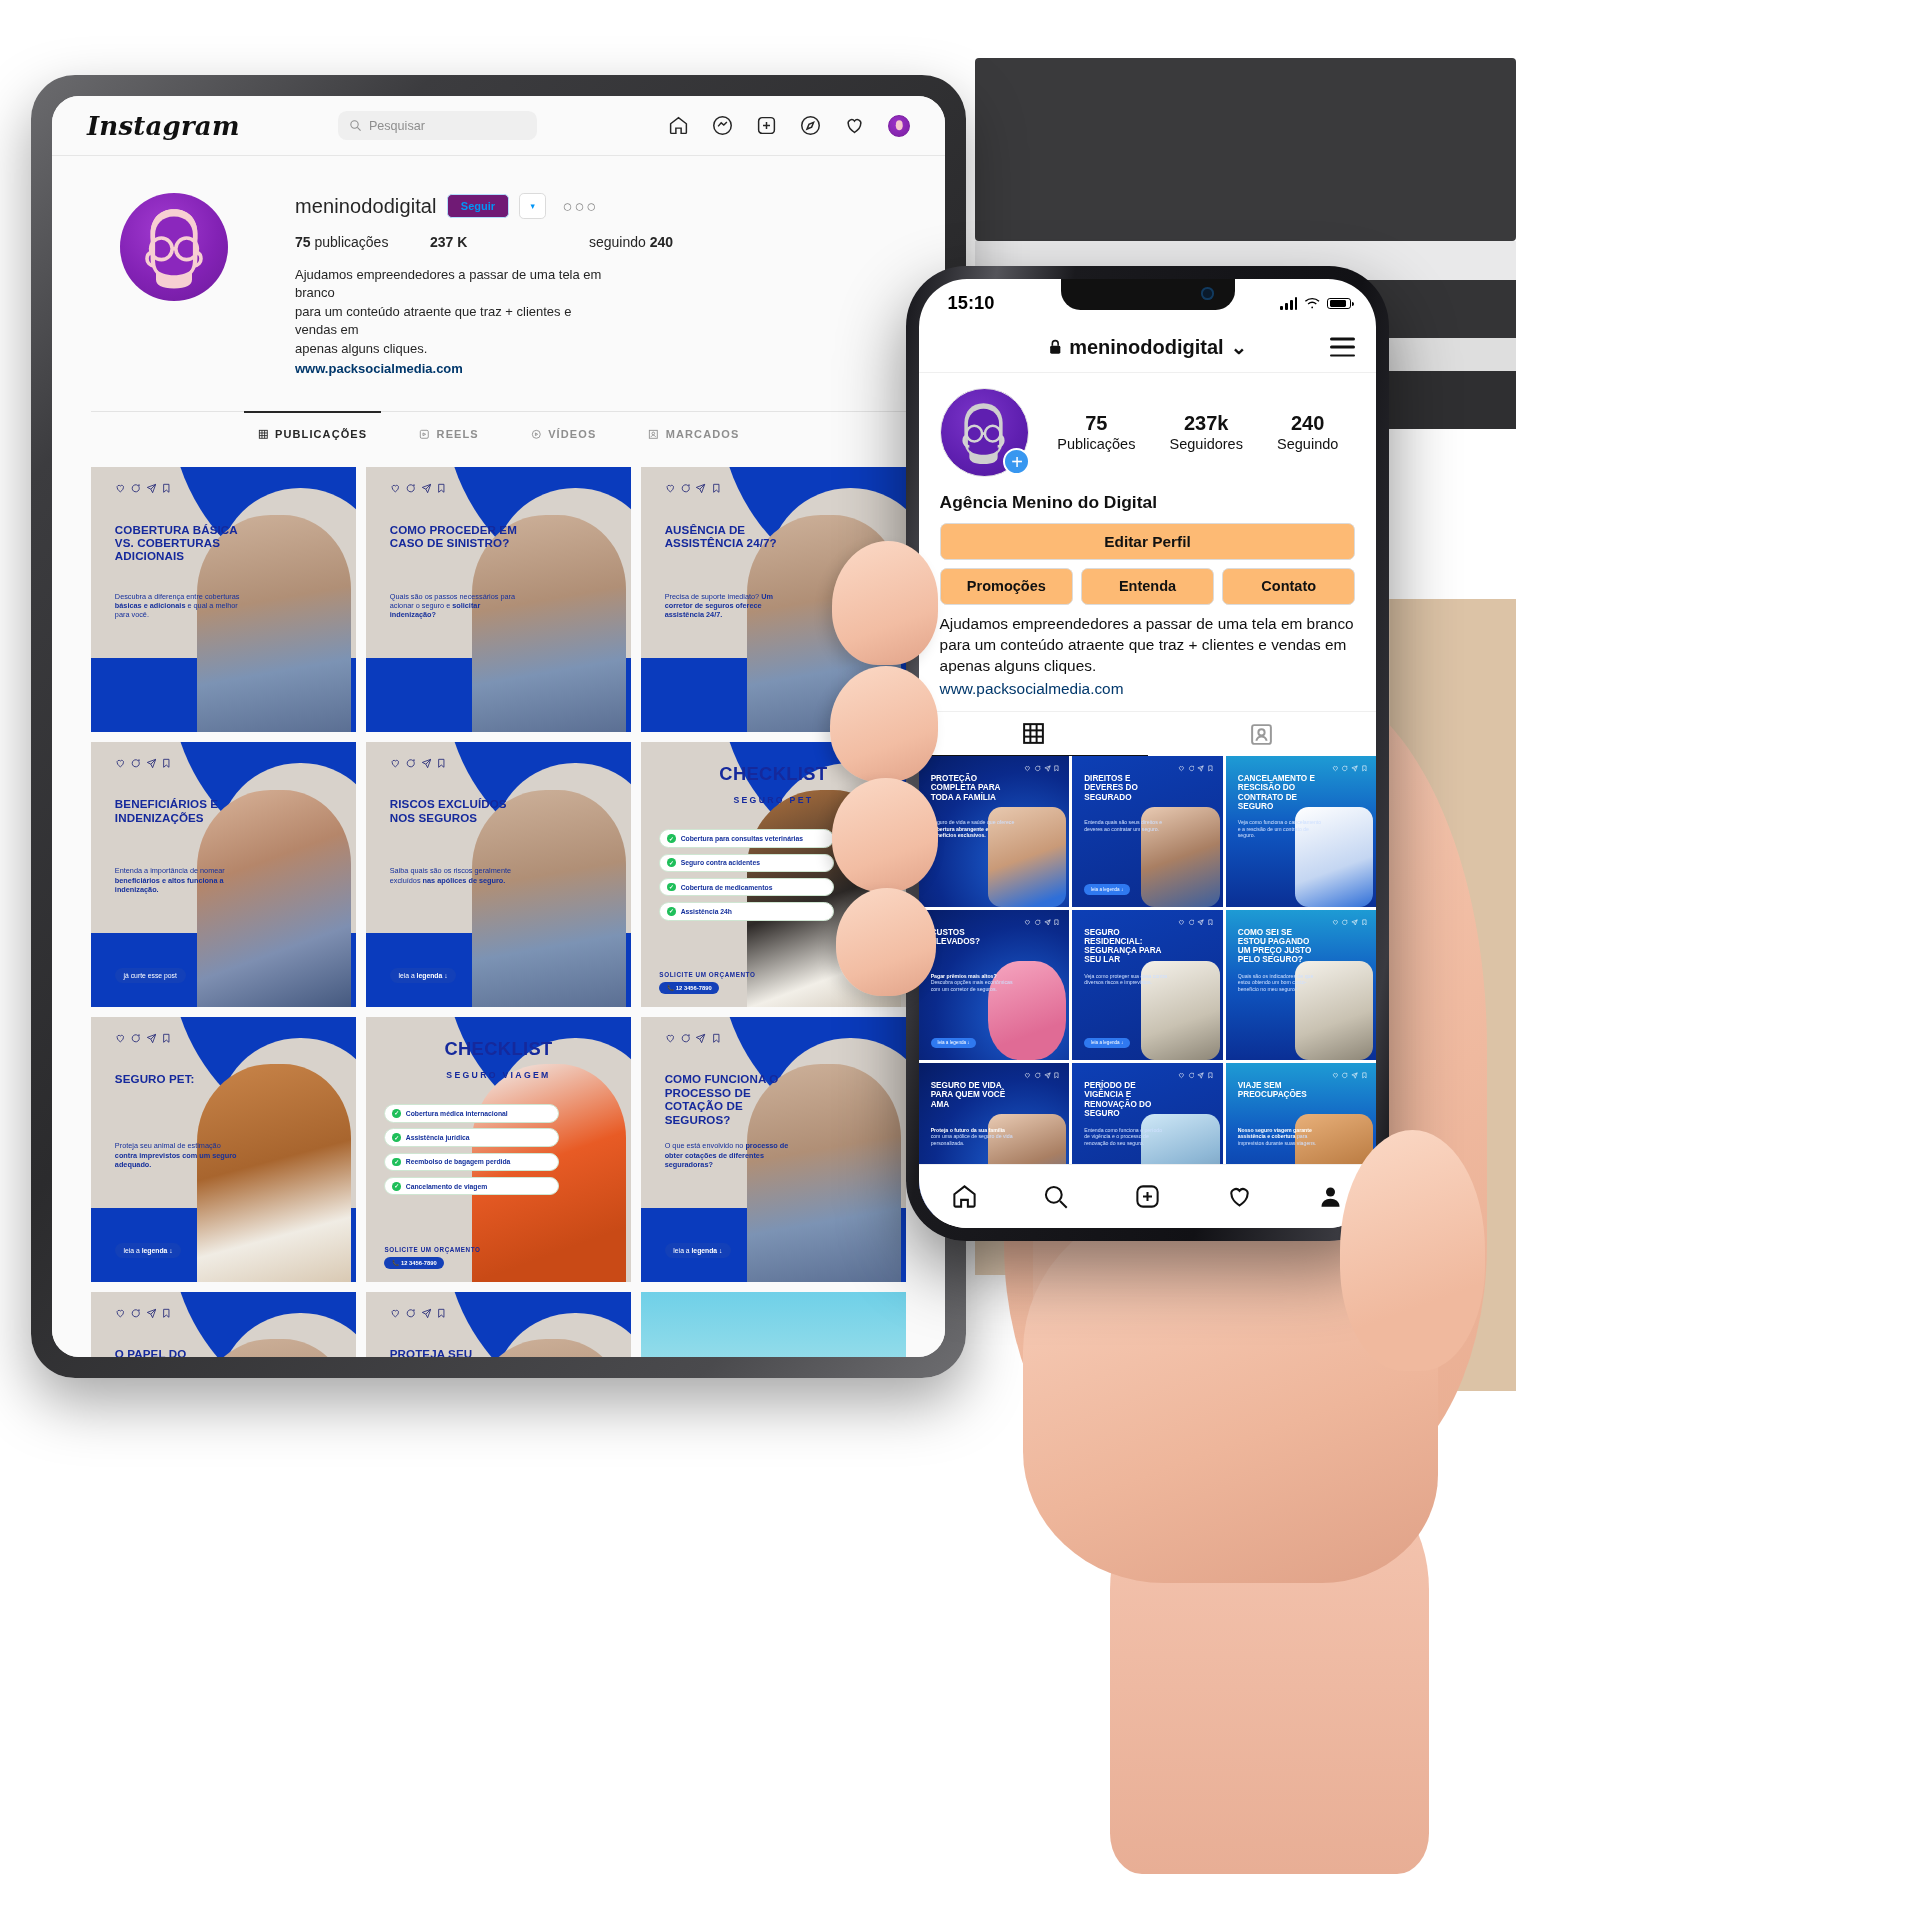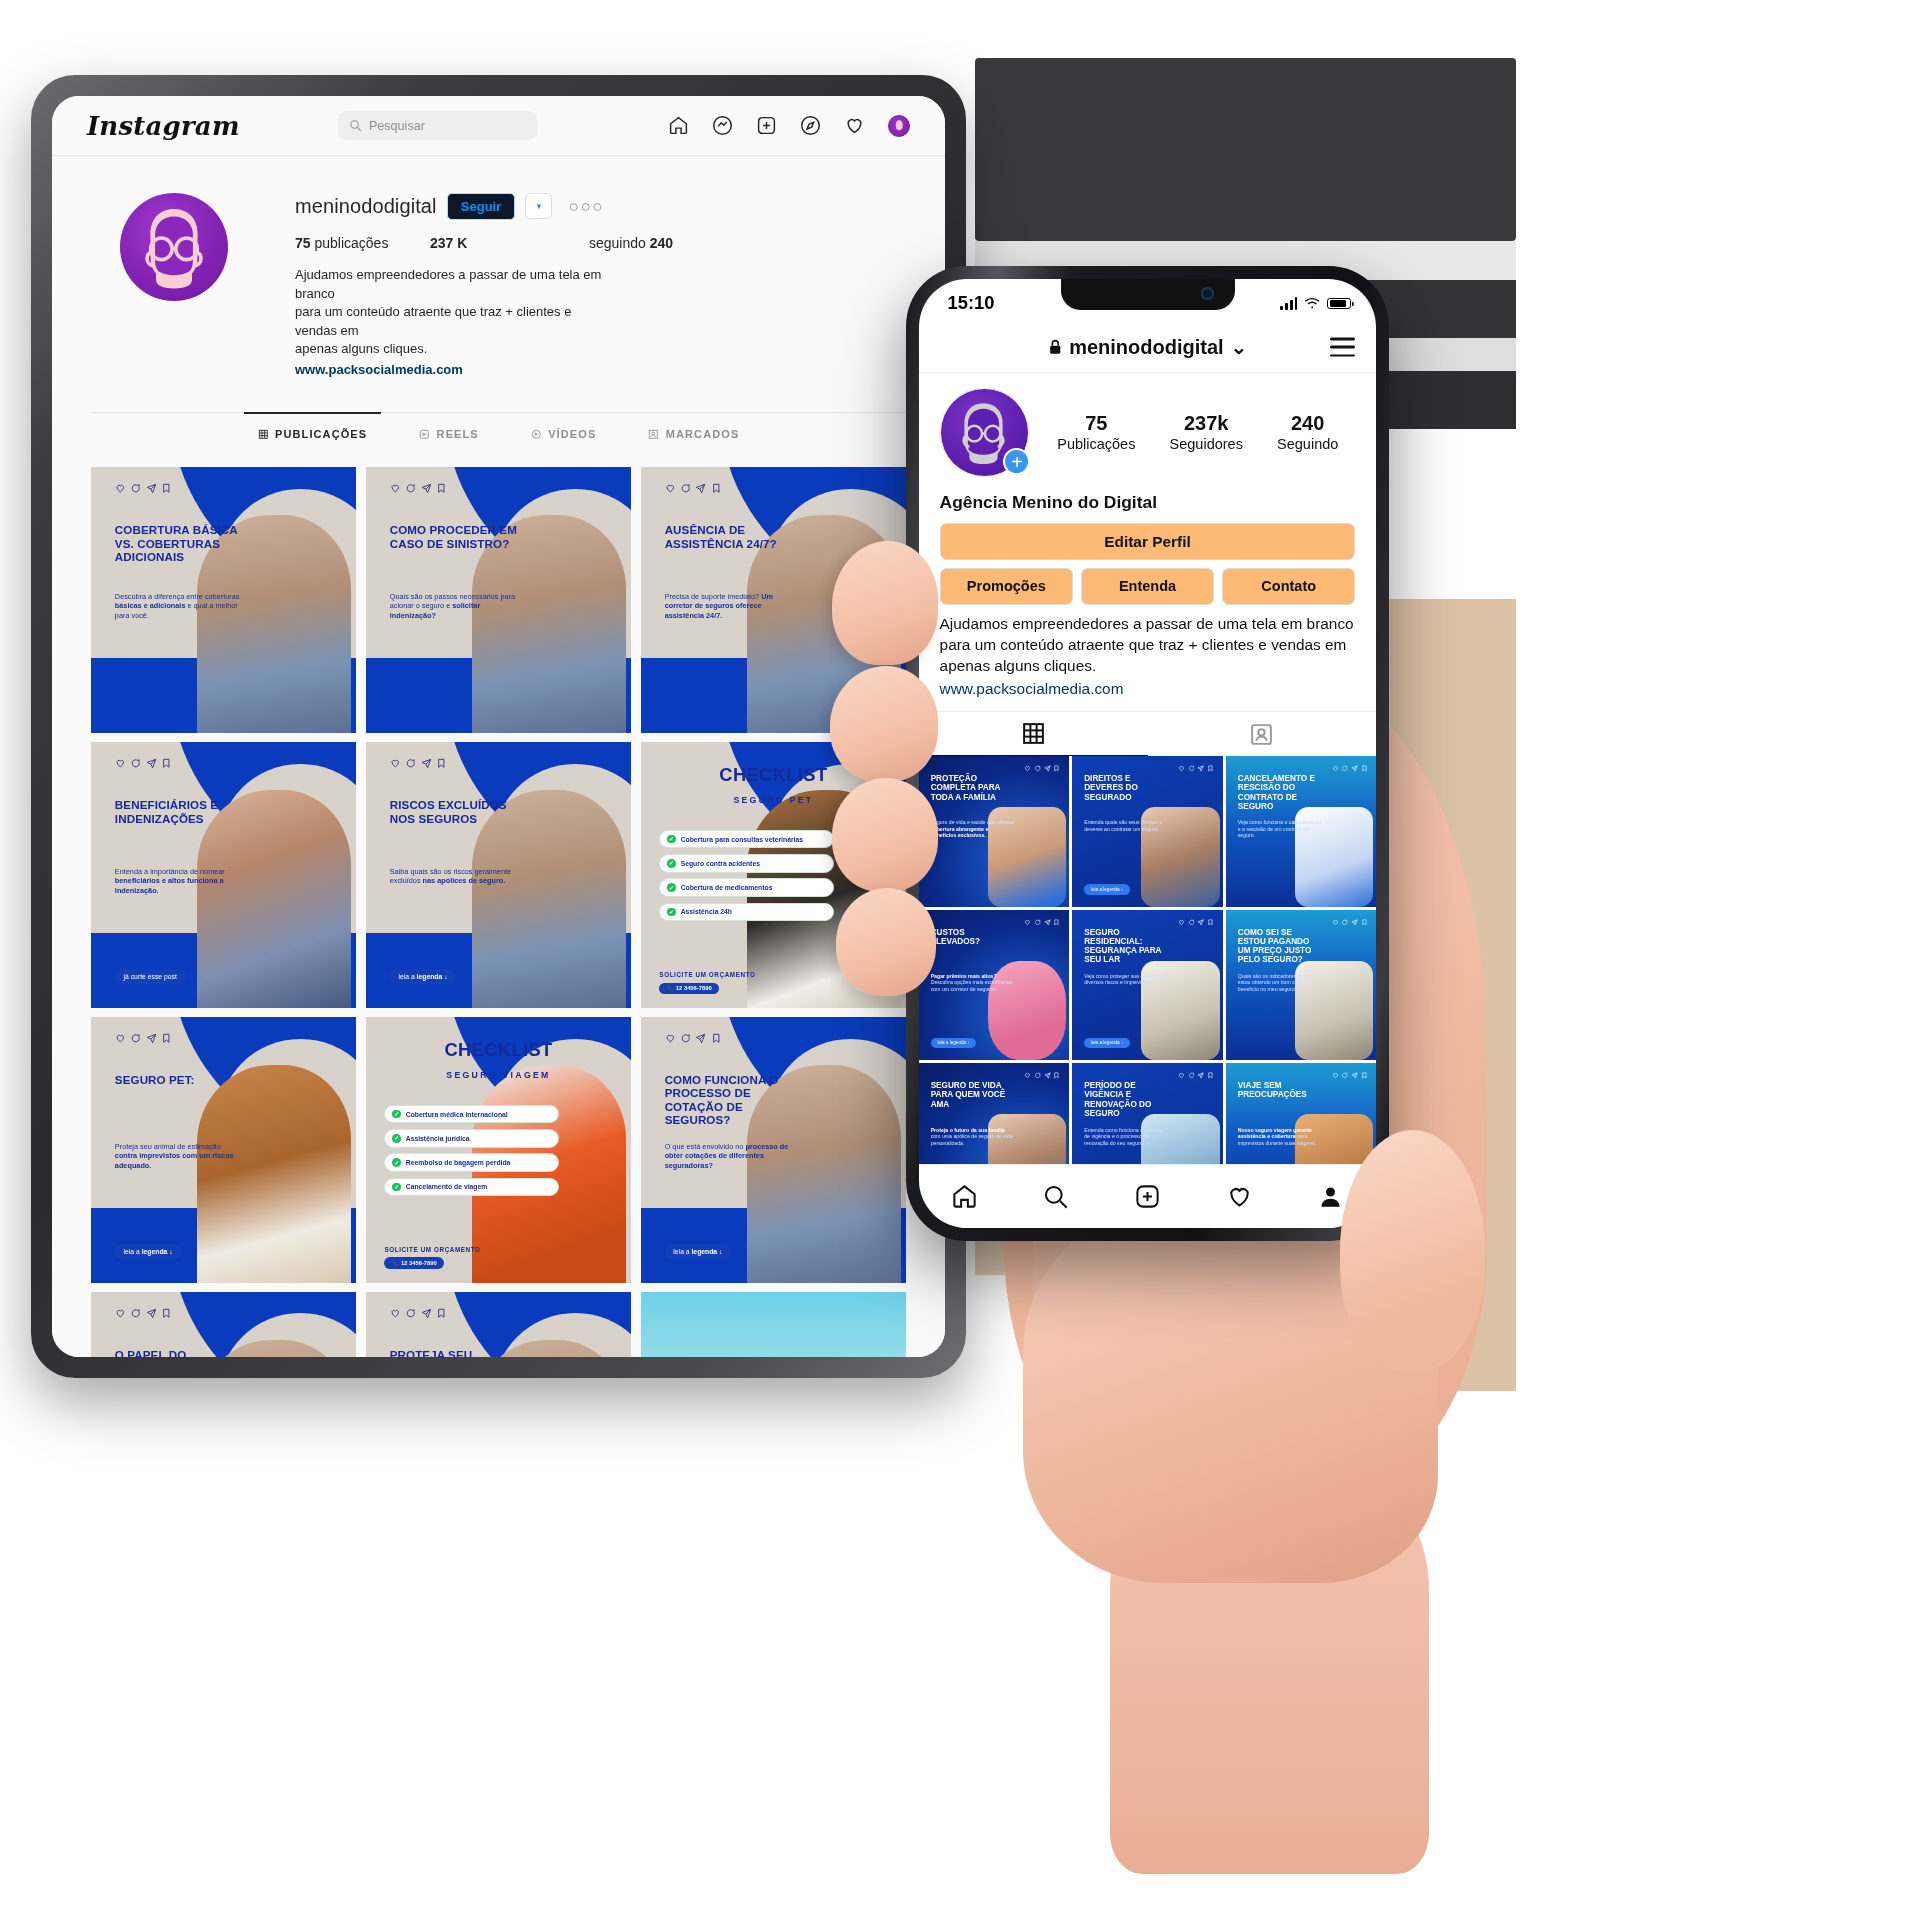--- a/index.html
+++ b/index.html
@@ -86,22 +86,22 @@
   .prof-pic {
     width:108px; height:108px; border-radius:50%;
     background:radial-gradient(circle at 42% 34%, #a13ad0 0%, #8322b5 55%, #6d1a9b 100%);
     position:relative; overflow:hidden;
   }
   .prof-pic .face { position:absolute; inset:0; }
   .prof-info { flex:1; padding-right:39px; }
   .prof-line1 { display:flex; align-items:center; gap:10.6px; margin-bottom:15.4px; }
   .prof-username { font-size:20px; color:#262626; font-weight:400; letter-spacing:0.1px;}
   .btn-follow {
-    background:#0f172a; color:#0095f6; border:1px solid #b2dffc;
-    border-radius:4.8px; font-size:13px; font-weight:600; padding:4.8px 12.6px;
+    background:#701a75; color:#0095f6; border:1px solid #b2dffc;
+    border-radius:4.8px; font-size:11px; font-weight:600; padding:4.8px 12.6px;
   }
   .btn-caret {
     background:#fff; border:1px solid #dbdbdb; border-radius:4.8px;
     width:27px; height:26px; display:flex; align-items:center; justify-content:center;
     color:#0095f6; font-size:8.7px;
   }
   .dots { color:#8a8a8a; font-size:16.4px; letter-spacing:1.9px; margin-left:5.8px; }
   .prof-stats { display:flex; gap:0; margin-bottom:15.4px; font-size:14px; color:#262626; }
   .prof-stats .st { margin-right:0; }
   .st-posts { width:135px; }
@@ -632,21 +632,21 @@
                 <path d="M21 12a8 8 0 1 1-3.2-6.4L21 4l-1 4.2A8 8 0 0 1 21 12z"></path>
               </svg>
 <svg width="10.6" height="10.6" viewBox="0 0 24 24" fill="none" stroke="currentColor" stroke-width="2">
                 <path d="M22 3L11 14M22 3l-7 19-4-8-8-4z"></path>
               </svg>
 <svg width="10.6" height="10.6" viewBox="0 0 24 24" fill="none" stroke="currentColor" stroke-width="2">
                 <path d="M6 3h12v18l-6-5-6 5z"></path>
               </svg>
             </div>
       <div class="cell-title">SEGURO PET:</div>
-      <div class="cell-sub">Proteja seu animal de estimação <b>contra imprevistos com um riscos adequado.</b></div>
+      <div class="cell-sub">Proteja seu animal de estimação <b>contra imprevistos com um seguro adequado.</b></div>
       <div class="cell-cta">leia a <b>legenda</b>  ↓</div>
           </div>
           <div class="ig-cell">
             <div class="blob-a"></div>
       <div class="blob-c"></div>
       <div class="person suitcase"></div>
       <div class="chk-title">CHECKLIST</div>
       <div class="chk-sub">SEGURO VIAGEM</div>
       <div class="chk-list">
               <div class="chk-item">

